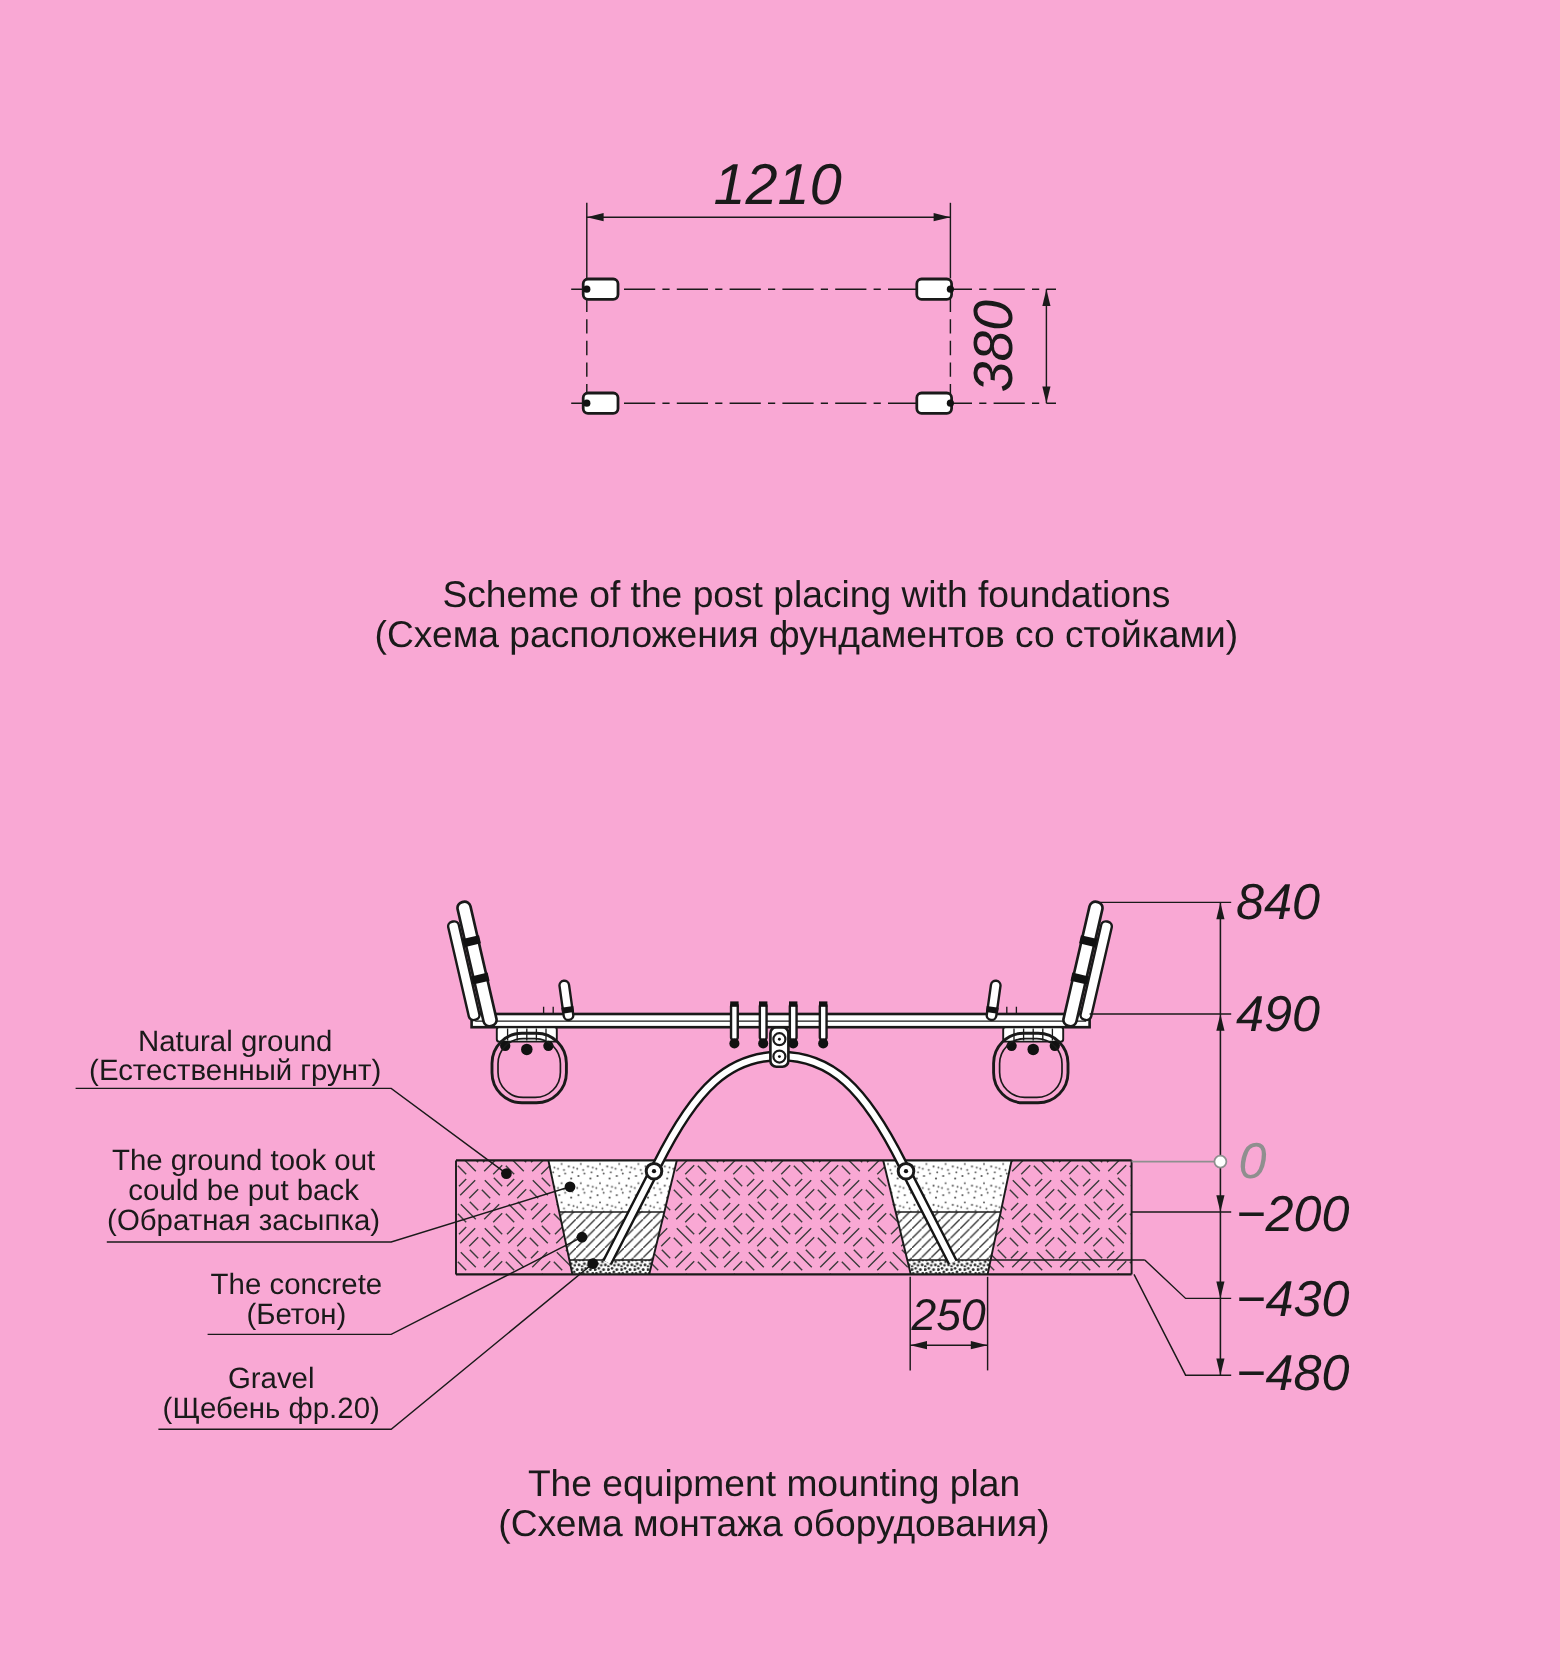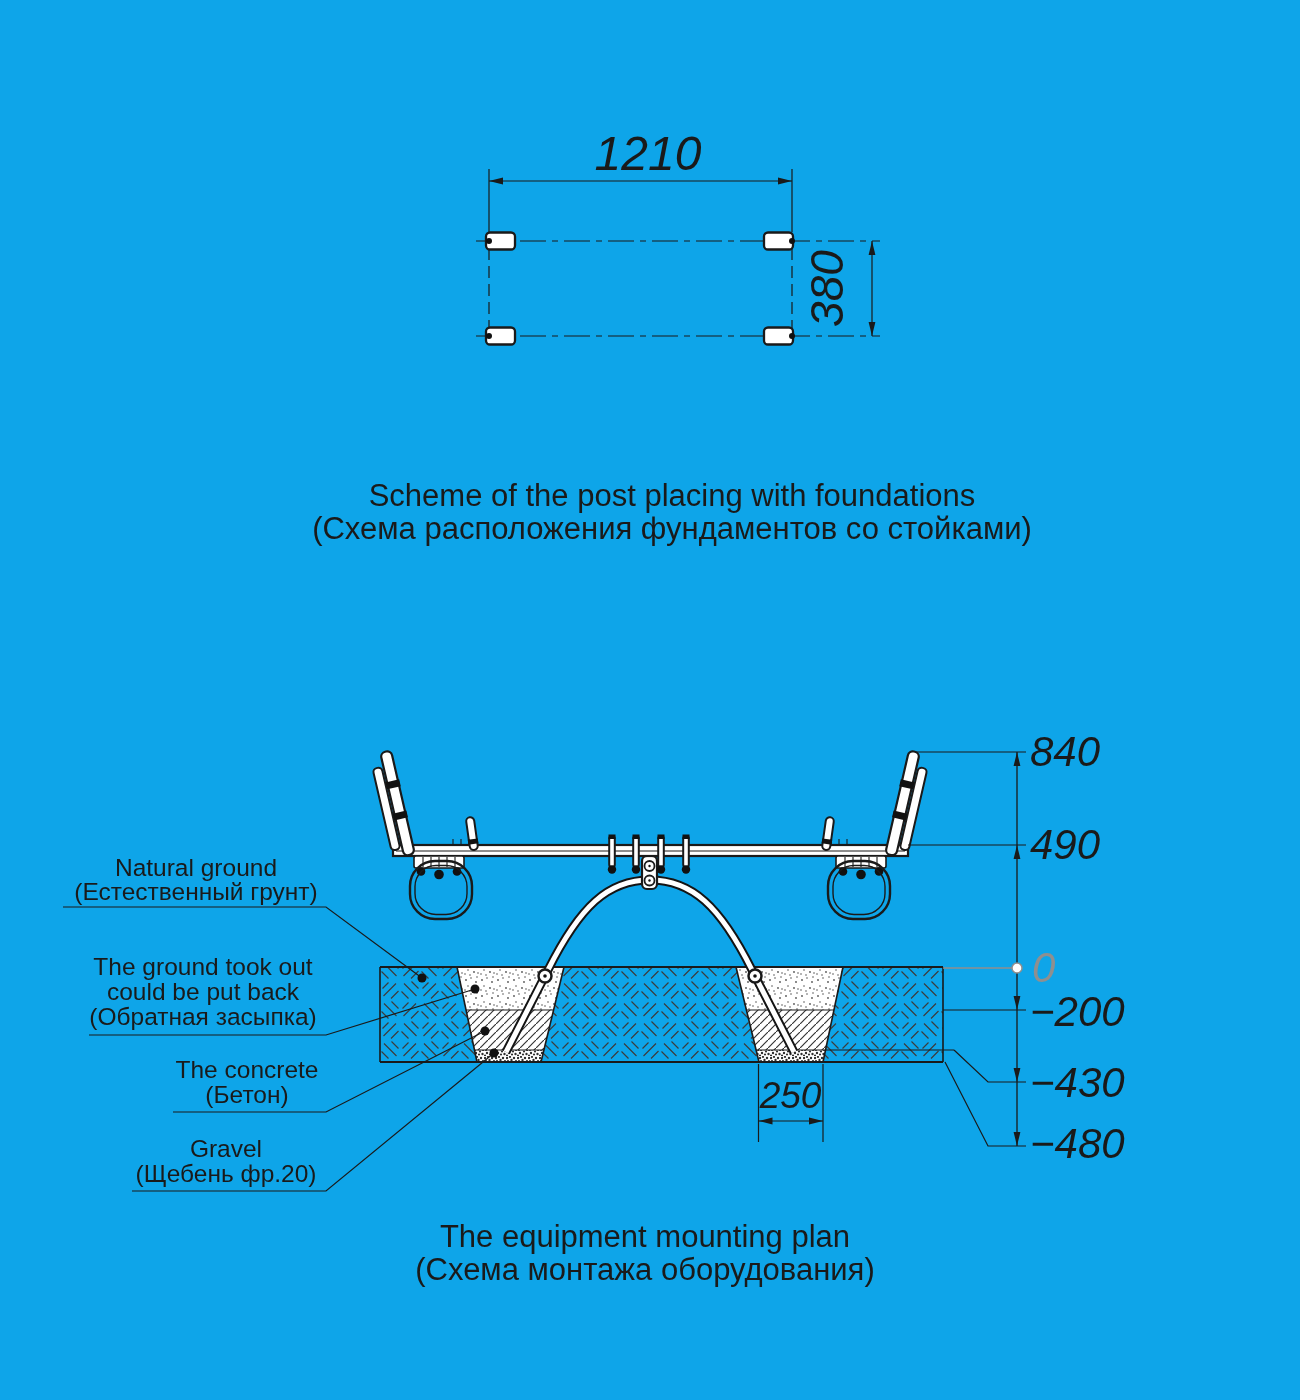--- a/index.html
+++ b/index.html
@@ -1,16 +1,16 @@
 <!DOCTYPE html>
 <html><head>
 <meta charset="utf-8">
 <style>
   html,body { margin:0; padding:0; background:#ffffff; }
-  #canvas { position:relative; width:1300px; height:1400px; background:#0ea5e9; overflow:hidden; }
+  #canvas { position:relative; width:1300px; height:1400px; background:#f9a8d4; overflow:hidden; }
   svg { display:block; }
   .ink   { stroke:#1a1a1a; }
   .thin  { stroke-width:1.2; fill:none; }
   .med   { stroke-width:1.6; fill:none; }
   .thick { stroke-width:2.3; fill:none; }
   .fillw { fill:#ffffff; }
   .arrow { fill:#1a1a1a; stroke:none; }
   .dot   { fill:#111111; stroke:none; }
   text { fill:#1a1a1a; font-family:"Liberation Sans","DejaVu Sans",sans-serif; }
   .t-title { font-size:31px; }

